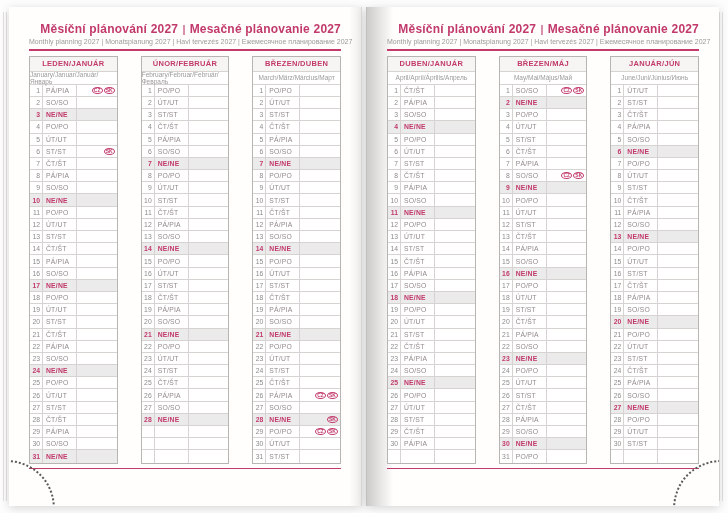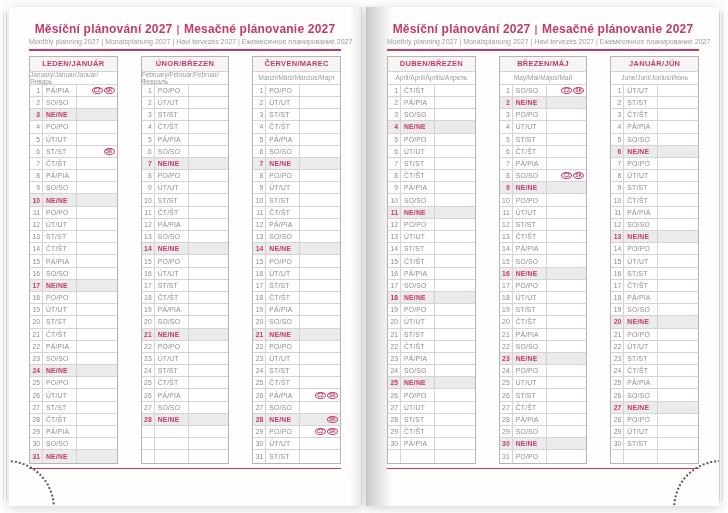--- a/index.html
+++ b/index.html
@@ -19,21 +19,21 @@
   .page { position:absolute; top:7px; height:499px; width:353px; background:#fffefd;
     box-shadow:0 2px 9px rgba(0,0,0,.16); }
   .page-left  { left:9px;  border-right:1px solid #dddad8; }
   .page-right { left:366px; border-left:1px solid #c2bfbc; }
   .page-left::after { content:""; position:absolute; top:0; right:0; width:12px; height:100%;
     background:linear-gradient(to right,rgba(0,0,0,0),rgba(0,0,0,.07)); }
   .page-right::before { content:""; position:absolute; top:0; left:0; width:26px; height:100%;
     background:linear-gradient(to right,rgba(0,0,0,.20),rgba(0,0,0,0)); pointer-events:none; }
 
   .content { position:absolute; inset:0; padding:15px 20px 0 20px; }
-  .header-block { text-align:center; }
+  .header-block { text-align:right; }
   .title { font-size:12px; font-weight:bold; color:var(--accent); letter-spacing:.2px; white-space:nowrap; }
   .title-divider { display:inline-block; width:1.5px; height:10px; background:#da8fac;
     vertical-align:middle; margin:0 5px; }
   .subtitle { margin-top:2px; font-size:7px; color:var(--subtxt); white-space:nowrap; }
   .top-rule { margin-top:4px; height:1.8px; background:var(--accent); }
 
   .columns { display:flex; gap:23px; margin-top:5px; }
   .month { flex:1; border:1px solid var(--gridDark); background:#fff; }
   .m-head { height:15px; display:flex; align-items:center; justify-content:center;
     font-size:7.5px; font-weight:bold; letter-spacing:.3px; color:var(--accent);
@@ -235,21 +235,21 @@
               <div class="cell note"></div>
             </div>
             <div class="row sun">
               <div class="cell num">31</div>
               <div class="cell day">NE/NE</div>
               <div class="cell note"></div>
             </div>
           </div>
         </div>
         <div class="month">
-          <div class="m-head">ÚNOR/BŘEZEN</div>
+          <div class="m-head">ÚNOR/FEBRUÁR</div>
           <div class="m-sub">February/Februar/Február/Февраль</div>
           <div class="rows">
             <div class="row">
               <div class="cell num">1</div>
               <div class="cell day">PO/PO</div>
               <div class="cell note"></div>
             </div>
             <div class="row">
               <div class="cell num">2</div>
               <div class="cell day">ÚT/UT</div>
@@ -396,21 +396,21 @@
               <div class="cell note"></div>
             </div>
             <div class="row">
               <div class="cell num"></div>
               <div class="cell day"></div>
               <div class="cell note"></div>
             </div>
           </div>
         </div>
         <div class="month">
-          <div class="m-head">ČERVEN/MAREC</div>
+          <div class="m-head">BŘEZEN/DUBEN</div>
           <div class="m-sub">March/März/Március/Март</div>
           <div class="rows">
             <div class="row">
               <div class="cell num">1</div>
               <div class="cell day">PO/PO</div>
               <div class="cell note"></div>
             </div>
             <div class="row">
               <div class="cell num">2</div>
               <div class="cell day">ÚT/UT</div>
@@ -581,21 +581,21 @@
 
 <div class="page page-right">
   <div class="content">
     <div class="header-block">
       <div class="title"><span>Měsíční plánování 2027</span><span class="title-divider"></span><span>Mesačné plánovanie 2027</span></div>
       <div class="subtitle">Monthly planning 2027 | Monatsplanung 2027 | Havi tervezés 2027 | Ежемесячное планирование 2027</div>
       <div class="top-rule"></div>
     </div>
     <div class="columns">
         <div class="month">
-          <div class="m-head">DUBEN/BŘEZEN</div>
+          <div class="m-head">DUBEN/JANUÁR</div>
           <div class="m-sub">April/Apríl/Április/Апрель</div>
           <div class="rows">
             <div class="row">
               <div class="cell num">1</div>
               <div class="cell day">ČT/ŠT</div>
               <div class="cell note"></div>
             </div>
             <div class="row">
               <div class="cell num">2</div>
               <div class="cell day">PÁ/PIA</div>

